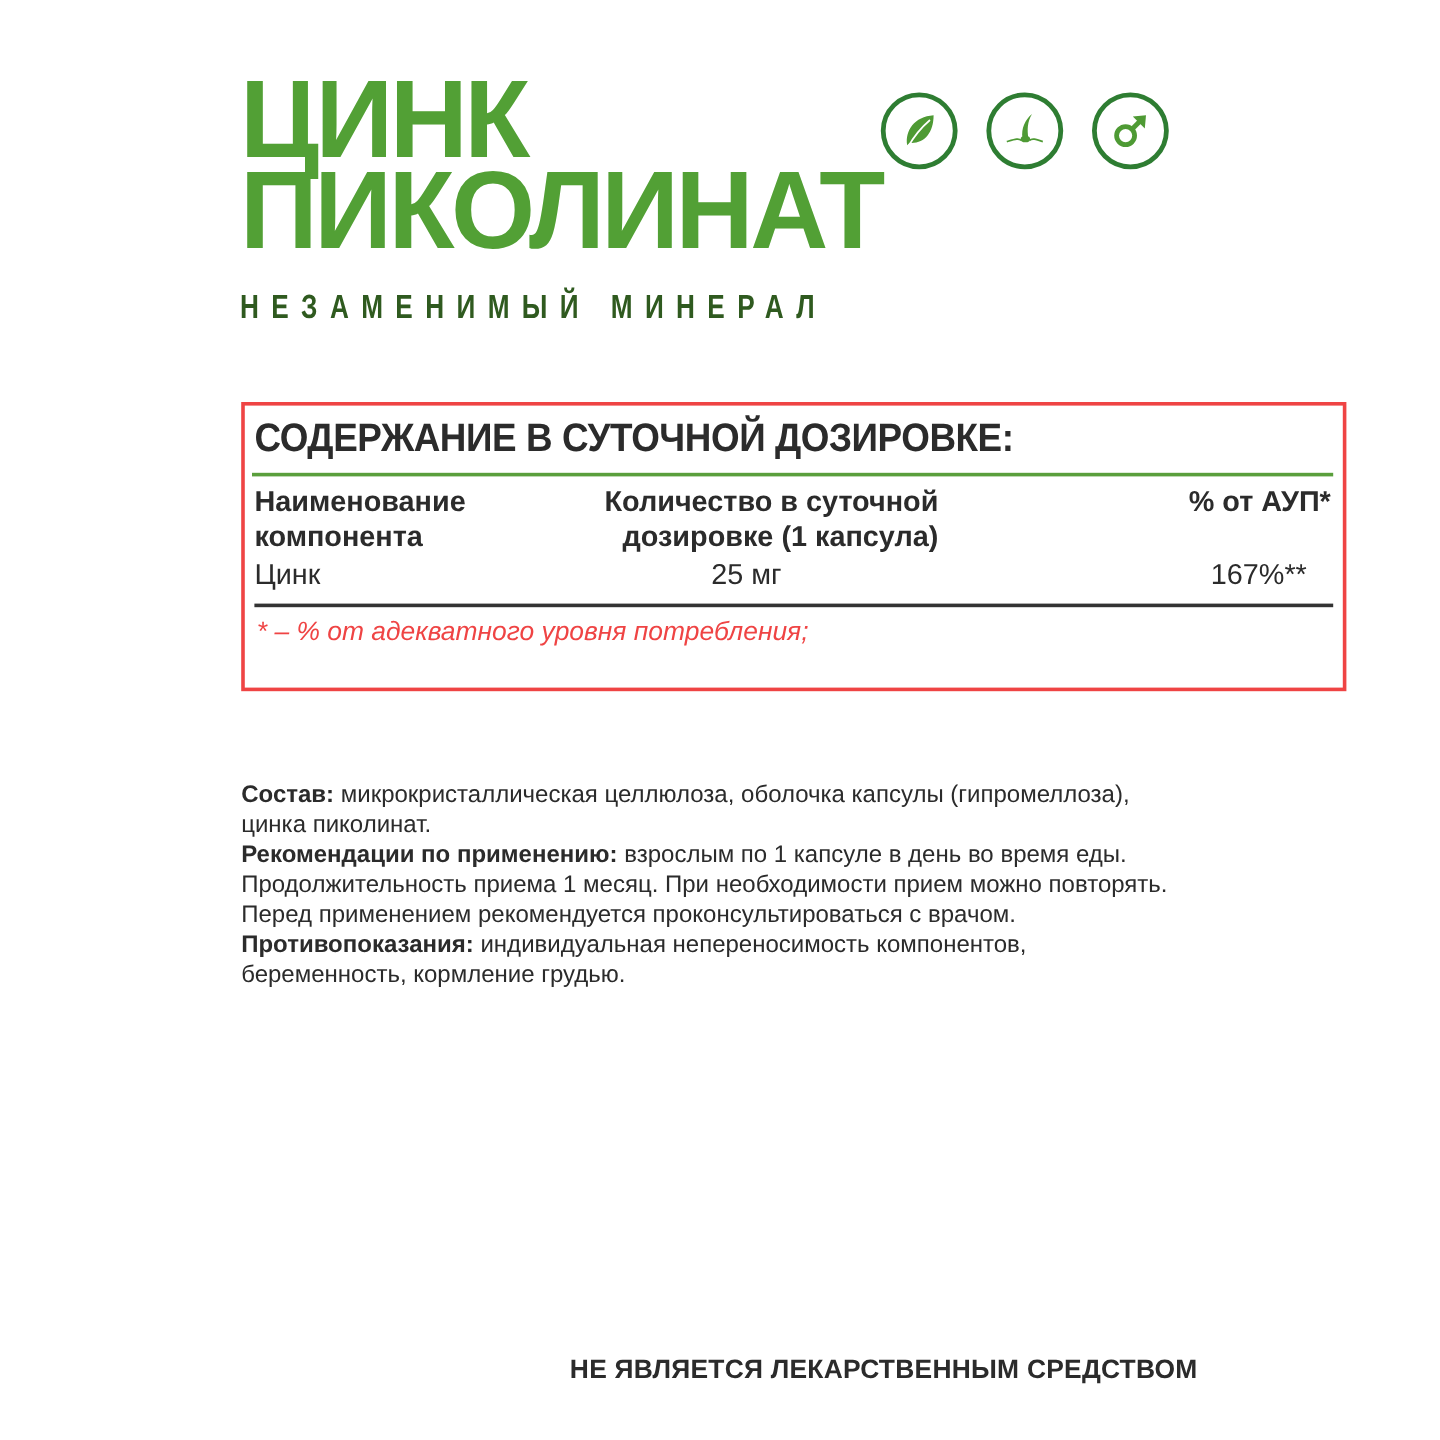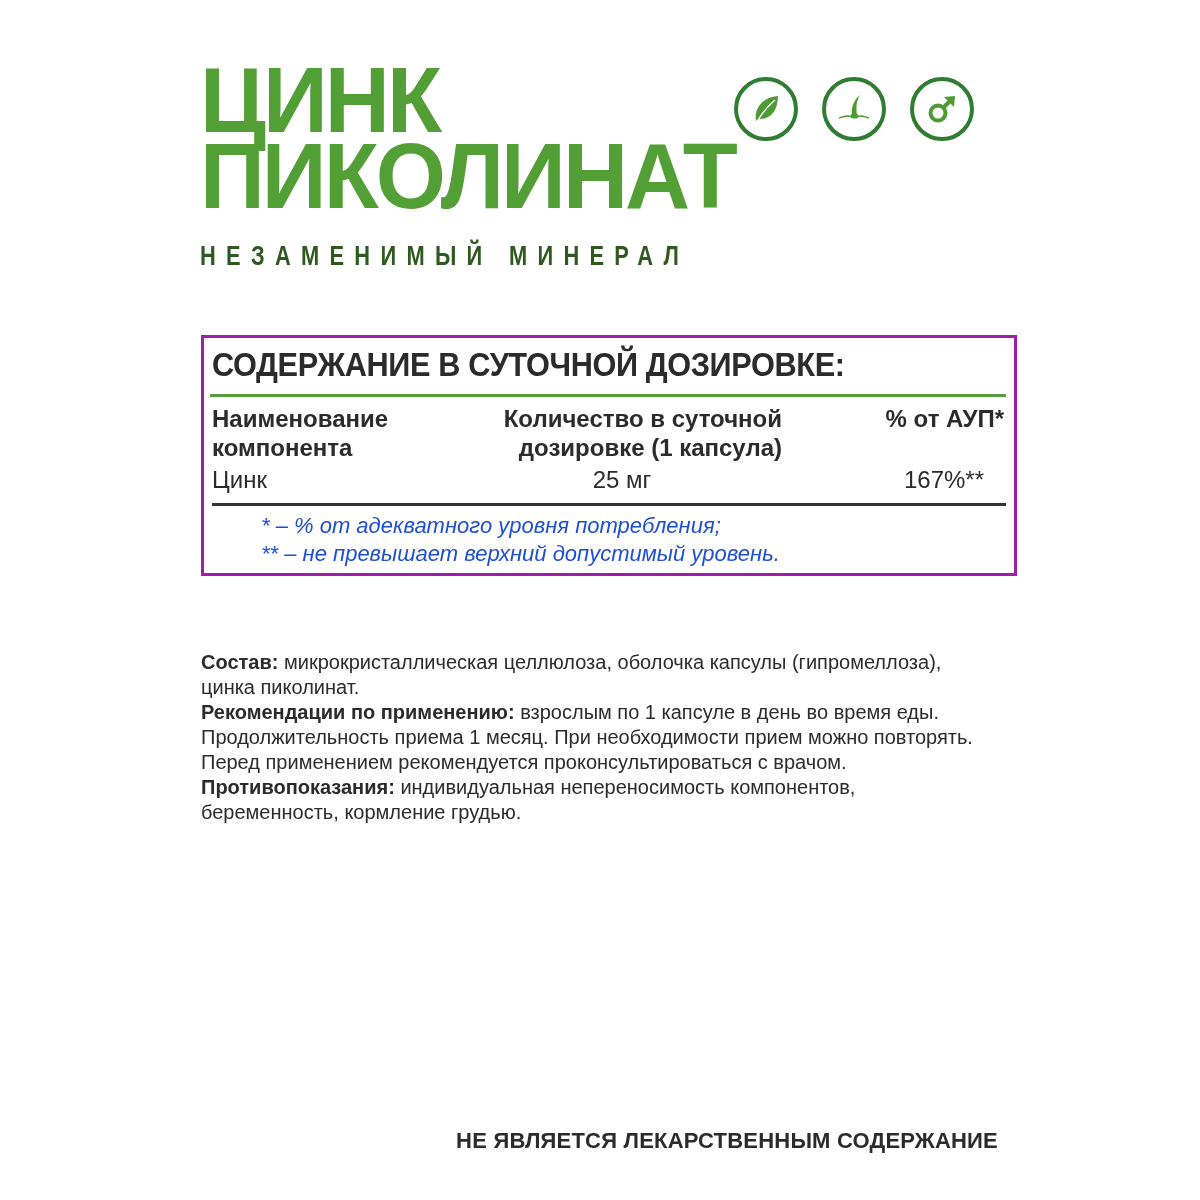--- a/index.html
+++ b/index.html
@@ -15,36 +15,36 @@
   .subtitle { position: absolute; left: 200px; top: 240px; margin: 0;
               font-family: "Liberation Sans Narrow", "Liberation Sans", sans-serif;
               font-weight: 700; color: #2f5a1f; font-size: 28px; letter-spacing: 13.2px;
               transform: scaleX(0.78); transform-origin: left top; white-space: nowrap; }
 
   .icons { position: absolute; left: 734px; top: 77px; display: flex; gap: 24px; }
   .icon-circle { width: 64px; height: 64px; border: 4px solid #2e7d32; border-radius: 50%;
                  display: flex; align-items: center; justify-content: center; box-sizing: border-box; }
   .icon-circle svg { width: 36px; height: 36px; }
 
-  .table-box { position: absolute; left: 201px; top: 335px; width: 816px; height: 241px;
-               border: 3px solid #a21caf; box-sizing: border-box; }
+  .table-box { position: absolute; left: 201px; top: 335px; width: 921px; height: 241px;
+               border: 3px solid #ef4444; box-sizing: border-box; }
   .table-title { position: absolute; left: 8px; top: 8px; margin: 0; font-weight: 700;
                  font-size: 33px; color: #2b2b2b; letter-spacing: -0.4px; white-space: nowrap;
                  transform: scaleX(0.93); transform-origin: left top; }
   .green-rule { position: absolute; left: 6px; right: 8px; top: 56px; height: 3px; background: #5a9f3c; }
   .col { position: absolute; font-weight: 700; font-size: 24px; line-height: 29px; color: #2b2b2b; }
   .col.h1 { left: 8px; top: 66px; }
   .col.h2 { left: 258px; top: 66px; text-align: right; width: 320px; }
   .col.h3 { right: 10px; top: 66px; text-align: right; }
   .cell { position: absolute; font-size: 24px; color: #2b2b2b; top: 128px; }
   .cell.c1 { left: 8px; }
   .cell.c2 { left: 258px; width: 320px; text-align: center; }
   .cell.c3 { right: 30px; }
   .dark-rule { position: absolute; left: 8px; right: 8px; top: 165px; height: 3px; background: #333; }
-  .note { position: absolute; left: 10px; font-style: italic; font-size: 22px; color: #1d4ed8; margin-left: 47px; }
+  .note { position: absolute; left: 10px; font-style: italic; font-size: 22px; color: #ef4444; }
   .note.n1 { top: 175px; }
   .note.n2 { top: 203px; }
 
   .body-text { position: absolute; left: 201px; top: 650px; width: 790px;
                font-size: 20px; line-height: 25px; color: #2b2b2b; }
   .body-text p { margin: 0; }
   .body-text b { font-weight: 700; }
 
   .disclaimer { position: absolute; right: 202px; top: 1128px; font-weight: 700;
                 font-size: 22px; color: #2b2b2b; letter-spacing: 0.2px; }
@@ -98,28 +98,27 @@
     <div>% от АУП*</div>
   </div>
 
   <div class="cell c1">Цинк</div>
   <div class="cell c2">25 мг</div>
   <div class="cell c3">167%**</div>
 
   <div class="dark-rule"></div>
 
   <div class="note n1">* – % от адекватного уровня потребления;</div>
-  <div class="note n2">** – не превышает верхний допустимый уровень.</div>
 </div>
 
 <div class="body-text">
   <p>
     <b>Состав:</b><span> микрокристаллическая целлюлоза, оболочка капсулы (гипромеллоза), цинка пиколинат.</span>
   </p>
   <p>
     <b>Рекомендации по применению:</b><span> взрослым по 1 капсуле в день во время еды. Продолжительность приема 1 месяц. При необходимости прием можно повторять. Перед применением рекомендуется проконсультироваться с врачом.</span>
   </p>
   <p>
     <b>Противопоказания:</b><span> индивидуальная непереносимость компонентов, беременность, кормление грудью.</span>
   </p>
 </div>
 
-<div class="disclaimer">НЕ ЯВЛЯЕТСЯ ЛЕКАРСТВЕННЫМ СОДЕРЖАНИЕ</div>
+<div class="disclaimer">НЕ ЯВЛЯЕТСЯ ЛЕКАРСТВЕННЫМ СРЕДСТВОМ</div>
 
 </body></html>

